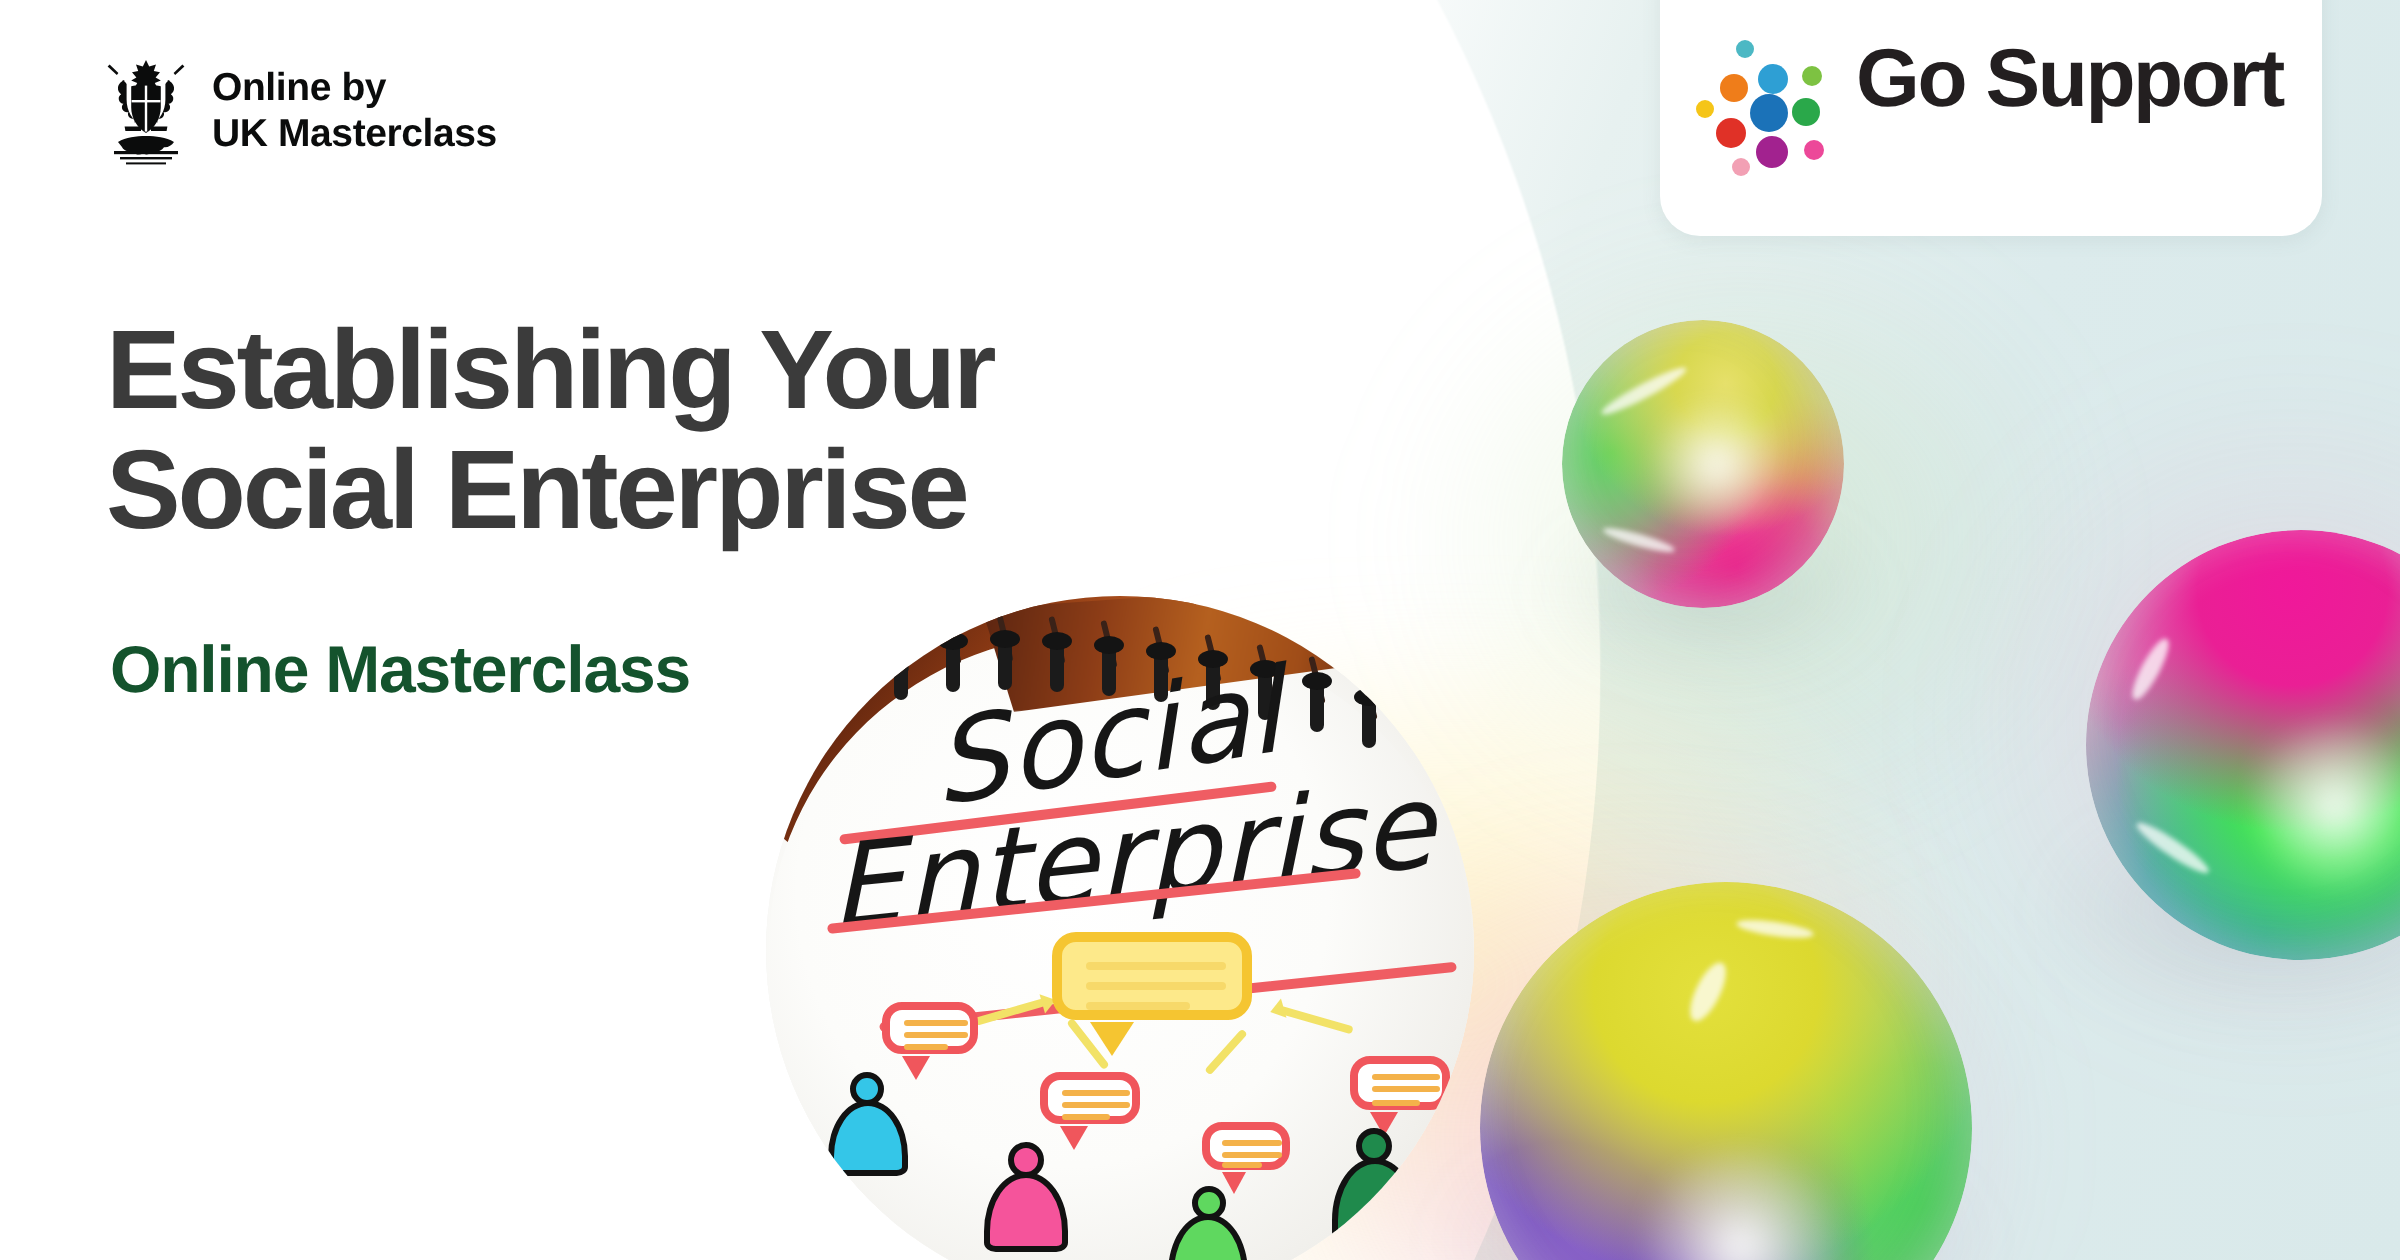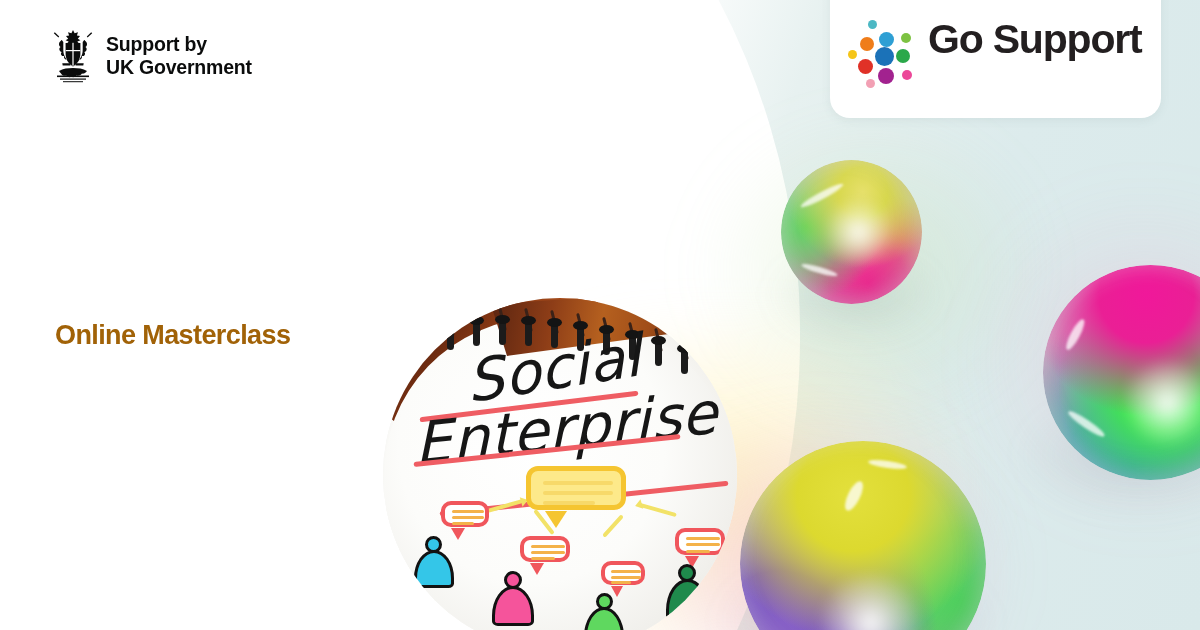--- a/index.html
+++ b/index.html
@@ -240,22 +240,22 @@
   #headline{
     position:absolute; left:53px; top:155px;
     font-family:"Liberation Sans", sans-serif;
     font-weight:bold; font-size:56px; line-height:60px;
     color:#3b3b3b; letter-spacing:-1.6px;
   }
   #headline .l2{ display:block; }
   #subhead{
     position:absolute; left:55px; top:319px;
     font-family:"Liberation Sans", sans-serif;
-    font-weight:bold; font-size:27px; line-height:32px;
-    color:#a16207; letter-spacing:-.6px;
+    font-weight:bold; font-size:33px; line-height:32px;
+    color:#14532d; letter-spacing:-.6px;
   }
 </style>
 </head>
 <body>
 
 <div id="stage">
 
   <div class="bg-base"></div>
   <div class="bg-teal-wash"></div>
   <div class="white-arc"></div>
@@ -435,20 +435,24 @@
         <path d="M37.6 9.5 l4.6-4.2 -1-1.1 -4.4 4.3z"></path>
         <path d="M8.4 9.5 L3.8 5.3 l1-1.1 4.4 4.3z"></path>
 
         <path d="M9 43 c4-2.4 9-3 14-3 s10 .6 14 3 c-1.2 1.8-3 2.8-5 2.6 -1.4 2-3.6 2.6-5.6 2 -1.4 1.6-3.4 2-5 1.2 -1.8 1-4 .4-5.2-1.2 -2.2 .6-4.4-.4-5.4-2.4 -.6-.6-1.2-1.4-1.8-2.2z"></path>
         <rect x="7" y="47.5" width="32" height="1.6"></rect>
         <rect x="10" y="50.5" width="26" height="1.2"></rect>
         <rect x="13" y="53.2" width="20" height="1"></rect>
       </g>
     </svg>
     <div id="uk-text">
-      <div>Support by</div>
-      <div>UK Government</div>
-    </div>
-  </div>
-
+      <div>Online by</div>
+      <div>UK Masterclass</div>
+    </div>
+  </div>
+
+  <div id="headline">
+    <span class="l1">Establishing Your</span>
+    <span class="l2">Social Enterprise</span>
+  </div>
   <div id="subhead">Online Masterclass</div>
 
 </div>
 
 </body></html>

